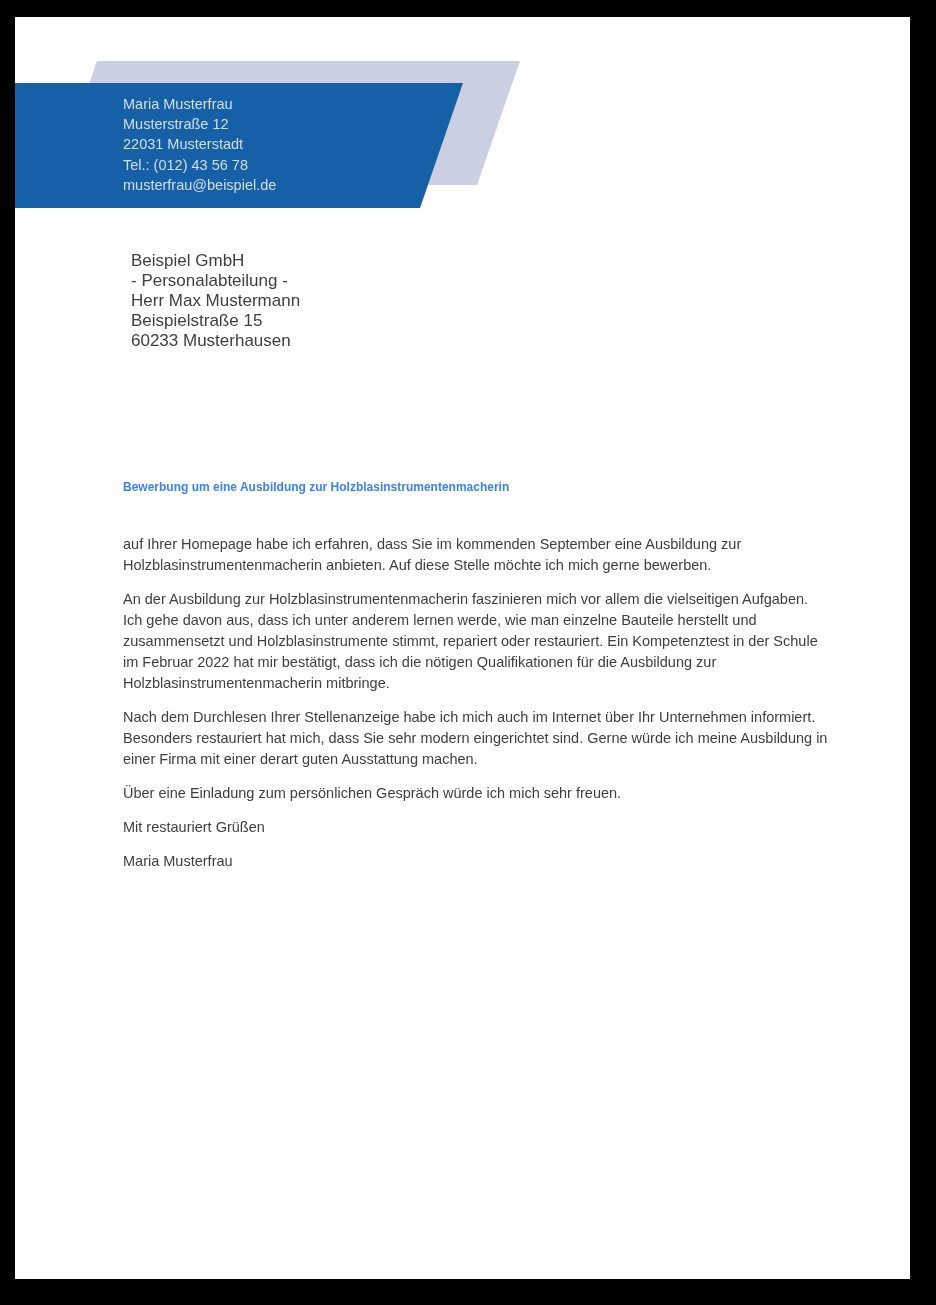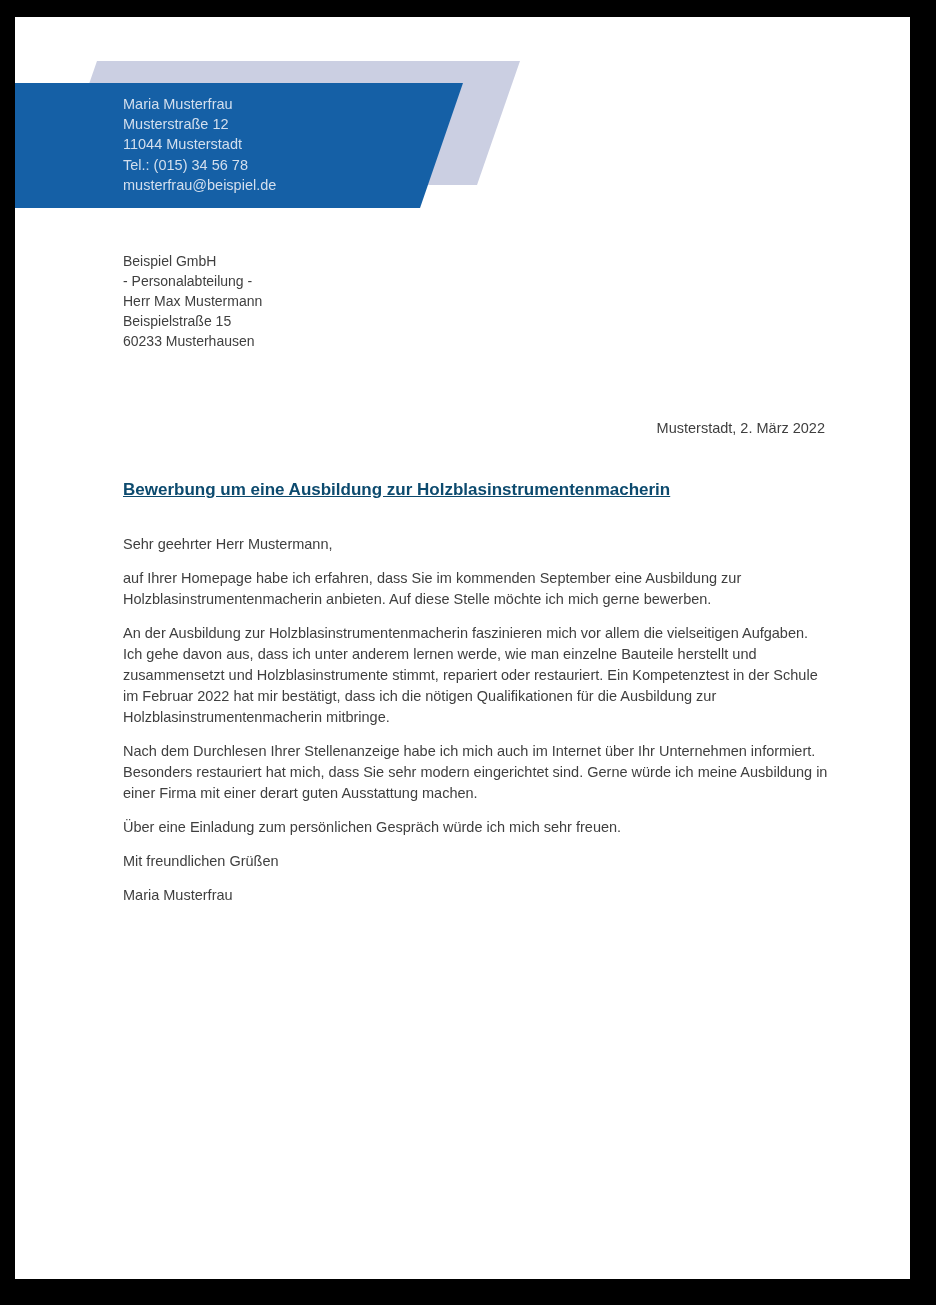--- a/index.html
+++ b/index.html
@@ -46,45 +46,44 @@
     position: absolute;
     left: 108px;
     top: 77px;
     color: #d3dfee;
     font-size: 14.5px;
     line-height: 20.2px;
     white-space: nowrap;
   }
   .recipient-block {
     position: absolute;
-    left: 108px;
+    left: 116px;
     top: 234px;
     color: #3f3f3f;
-    font-size: 14px;
+    font-size: 17px;
     line-height: 20px;
     white-space: nowrap;
   }
   .date-line {
     position: absolute;
     left: 108px;
     top: 403px;
     width: 702px;
     text-align: right;
     color: #3f3f3f;
     font-size: 14.5px;
   }
   .subject-line {
     position: absolute;
     left: 108px;
     top: 463px;
     width: 712px;
-    color: #0c4a6e;
-    font-size: 17px;
+    color: #3b82f6;
+    font-size: 12px;
     font-weight: bold;
-    text-decoration: underline;
   }
   .body-block {
     position: absolute;
     left: 108px;
     top: 517px;
     width: 705px;
     color: #3f3f3f;
     font-size: 14.5px;
     line-height: 21px;
   }
@@ -106,41 +105,39 @@
 
 <div class="stage">
   <div class="page">
 
     <div class="accent-gray"></div>
     <div class="banner-blue"></div>
 
     <div class="sender-block">
       <div>Maria Musterfrau</div>
       <div>Musterstraße 12</div>
-      <div>11044 Musterstadt</div>
-      <div>Tel.: (015) 34 56 78</div>
+      <div>22031 Musterstadt</div>
+      <div>Tel.: (012) 43 56 78</div>
       <div>musterfrau@beispiel.de</div>
     </div>
 
     <div class="recipient-block">
       <div>Beispiel GmbH</div>
       <div>- Personalabteilung -</div>
       <div>Herr Max Mustermann</div>
       <div>Beispielstraße 15</div>
       <div>60233 Musterhausen</div>
     </div>
 
-    <div class="date-line">Musterstadt, 2. März 2022</div>
 
     <div class="subject-line">Bewerbung um eine Ausbildung zur Holzblasinstrumentenmacherin</div>
 
     <div class="body-block">
-      <p class="salutation">Sehr geehrter Herr Mustermann,</p>
       <p>auf Ihrer Homepage habe ich erfahren, dass Sie im kommenden September eine Ausbildung zur Holzblasinstrumentenmacherin anbieten. Auf diese Stelle möchte ich mich gerne bewerben.</p>
       <p>An der Ausbildung zur Holzblasinstrumentenmacherin faszinieren mich vor allem die vielseitigen Aufgaben. Ich gehe davon aus, dass ich unter anderem lernen werde, wie man einzelne Bauteile herstellt und zusammensetzt und Holzblasinstrumente stimmt, repariert oder restauriert. Ein Kompetenztest in der Schule im Februar 2022 hat mir bestätigt, dass ich die nötigen Qualifikationen für die Ausbildung zur Holzblasinstrumentenmacherin mitbringe.</p>
       <p>Nach dem Durchlesen Ihrer Stellenanzeige habe ich mich auch im Internet über Ihr Unternehmen informiert. Besonders restauriert hat mich, dass Sie sehr modern eingerichtet sind. Gerne würde ich meine Ausbildung in einer Firma mit einer derart guten Ausstattung machen.</p>
       <p>Über eine Einladung zum persönlichen Gespräch würde ich mich sehr freuen.</p>
-      <p class="closing">Mit freundlichen Grüßen</p>
+      <p class="closing">Mit restauriert Grüßen</p>
       <p class="signature">Maria Musterfrau</p>
     </div>
 
   </div>
 </div>
 
 </body></html>

